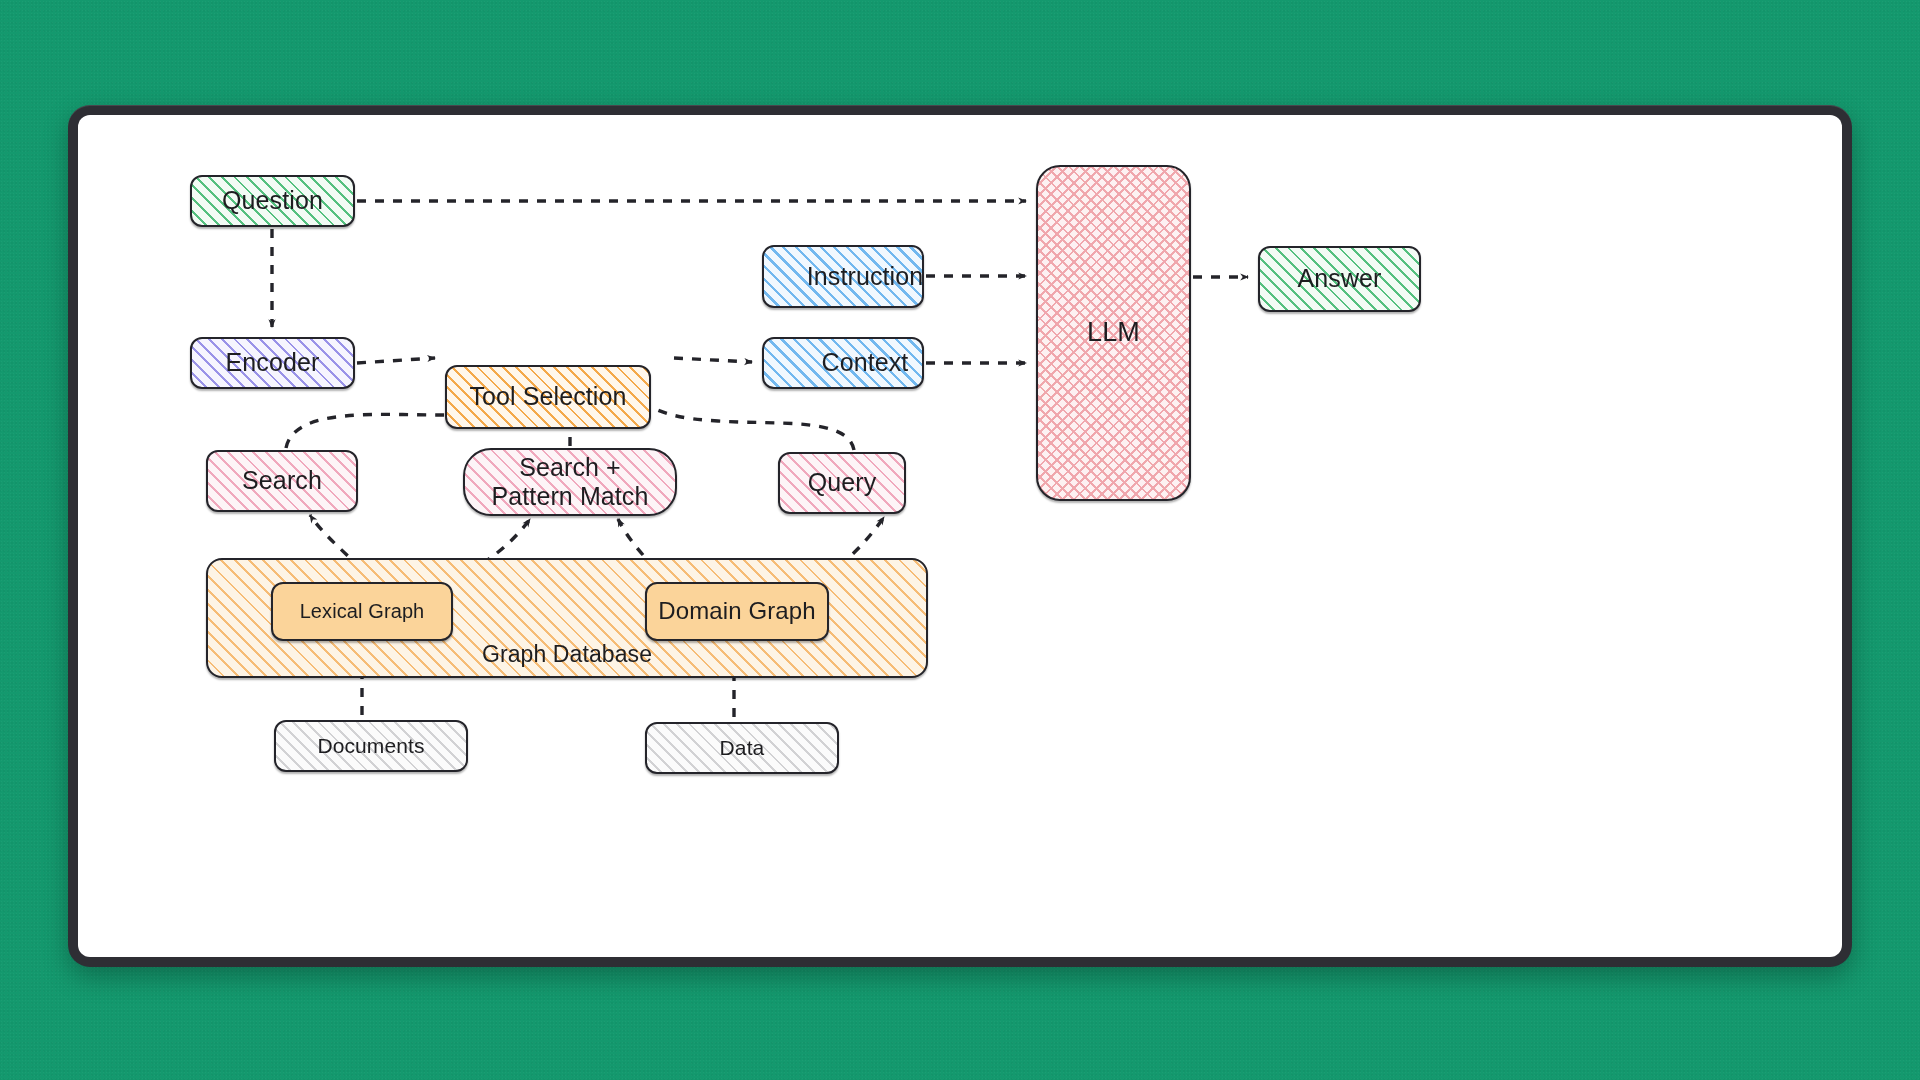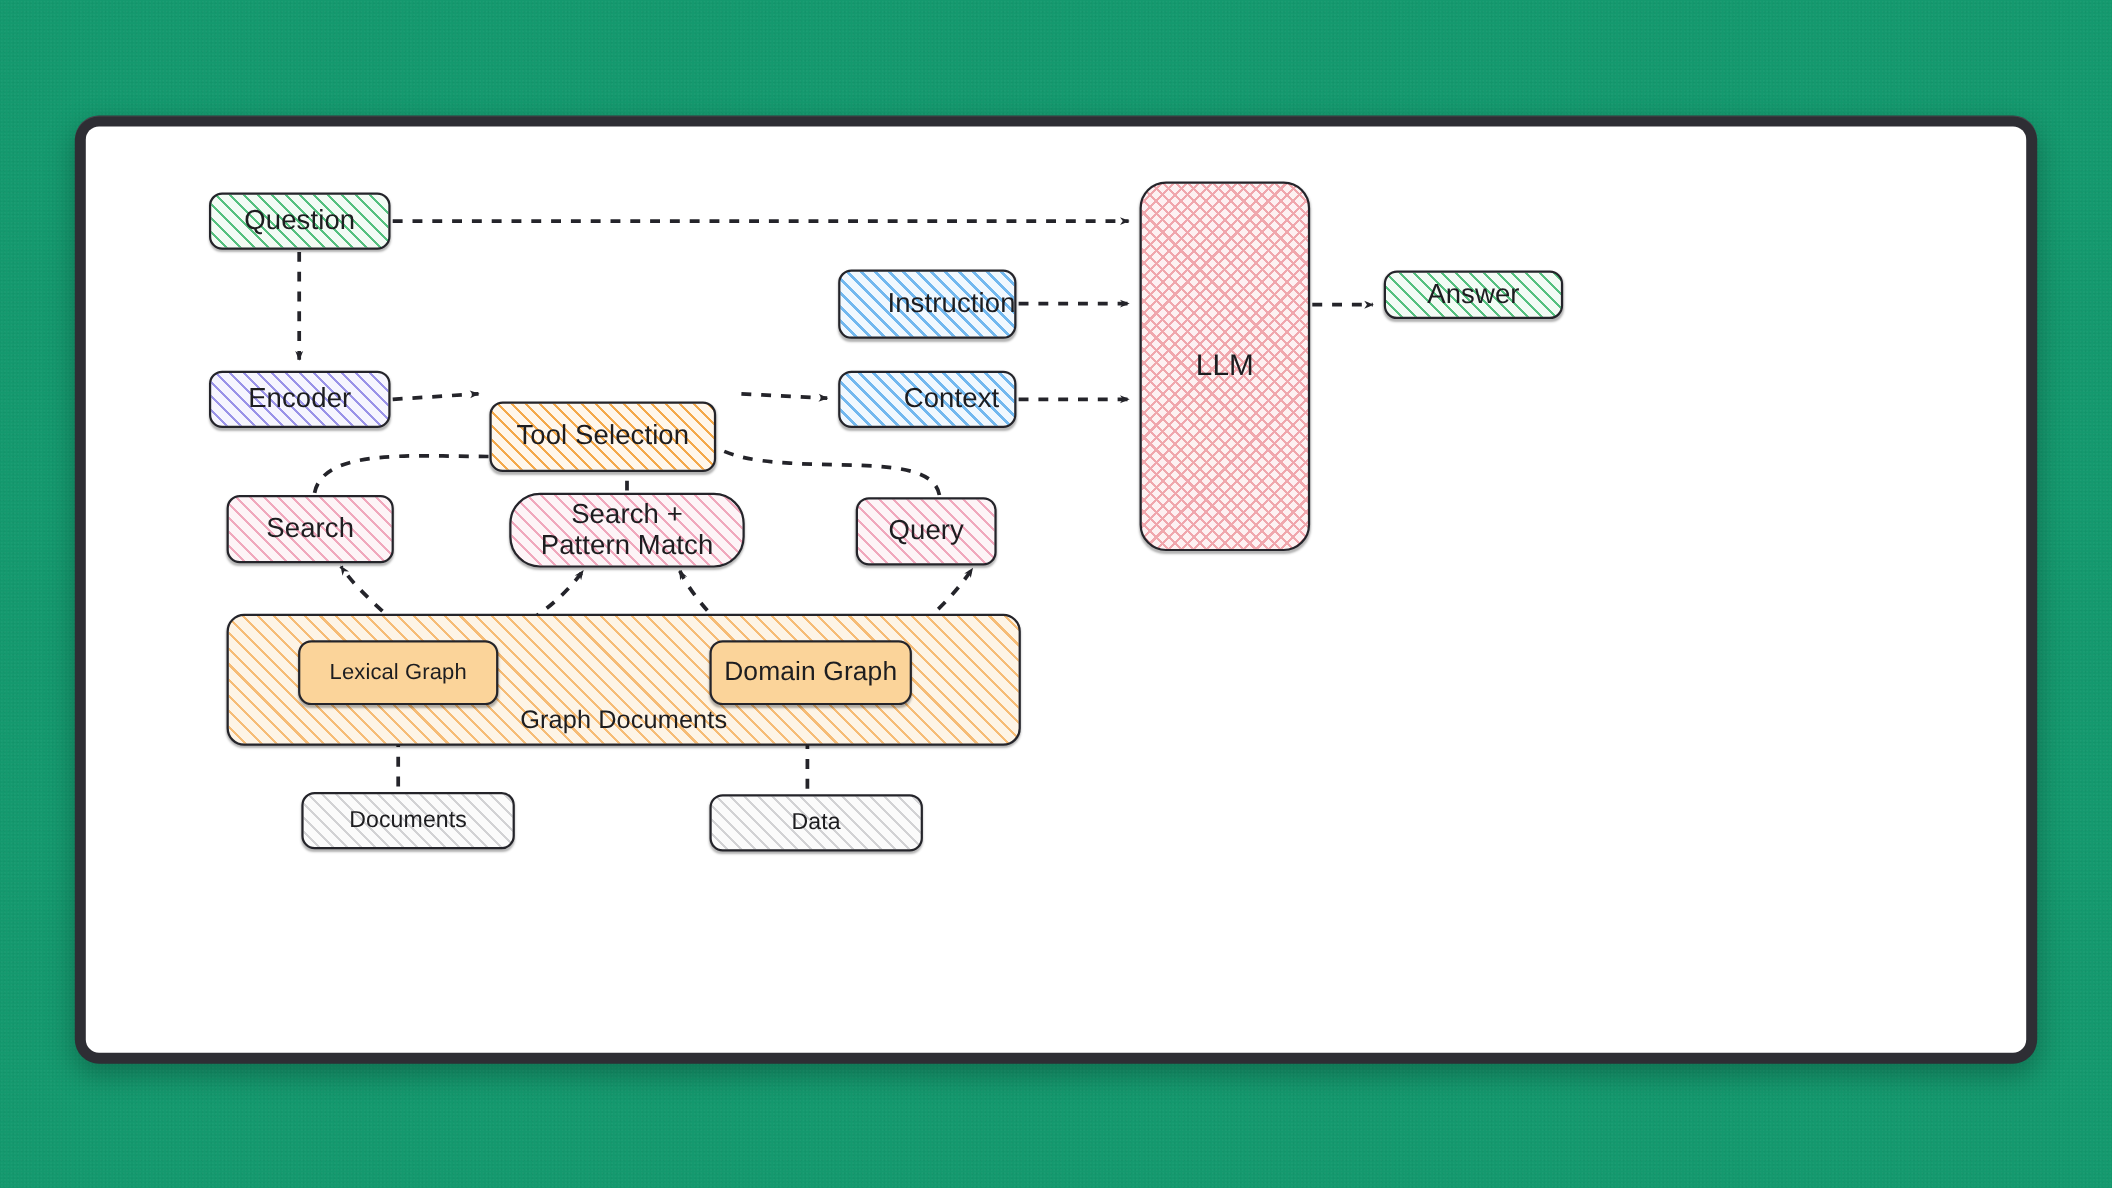--- a/index.html
+++ b/index.html
@@ -82,21 +82,21 @@
   .solid-peach { background-color:#fbd49a; }
 
   
   #n-question      { left: 112px; top:  60px; width: 165px; height: 52px; }
   #n-encoder       { left: 112px; top: 222px; width: 165px; height: 52px; }
   #n-tool          { left: 367px; top: 210px; width: 206px; height: 64px; margin-top: 40px; }
   #n-instruction   { left: 684px; top: 130px; width: 162px; height: 63px; }
   #n-context       { left: 684px; top: 222px; width: 162px; height: 52px; }
   #n-llm           { left: 958px; top:  50px; width: 155px; height: 336px;
                      border-radius: 24px; font-size: 27px; }
-  #n-answer        { left:1180px; top: 131px; width: 163px; height: 44px; }
+  #n-answer        { left:1180px; top: 131px; width: 163px; height: 66px; }
 
   #n-search        { left: 128px; top: 335px; width: 152px; height: 62px; }
   #n-spm           { left: 385px; top: 333px; width: 214px; height: 68px; border-radius: 28px; }
   #n-query         { left: 700px; top: 337px; width: 128px; height: 62px; }
 
   #n-graphdb       { left: 128px; top: 443px; width: 722px; height: 120px;
                      border-radius: 16px; align-items: flex-end;
                      justify-content: center; padding-bottom: 8px;
                      font-size: 23px; z-index: 2; }
   #n-lexical       { left: 193px; top: 467px; width: 182px; height: 59px;
@@ -203,21 +203,21 @@
         <span>Search +</span><br>
         <span>Pattern Match</span>
       </span>
     </div>
 
     <div class="node hatch-pink" id="n-query">
       <span>Query</span>
     </div>
 
     <div class="node hatch-orange-faint" id="n-graphdb">
-      <span>Graph Documents</span>
+      <span>Graph Database</span>
     </div>
 
     <div class="node solid-peach" id="n-lexical">
       <span>Lexical Graph</span>
     </div>
 
     <div class="node solid-peach" id="n-domain">
       <span>Domain Graph</span>
     </div>
 

